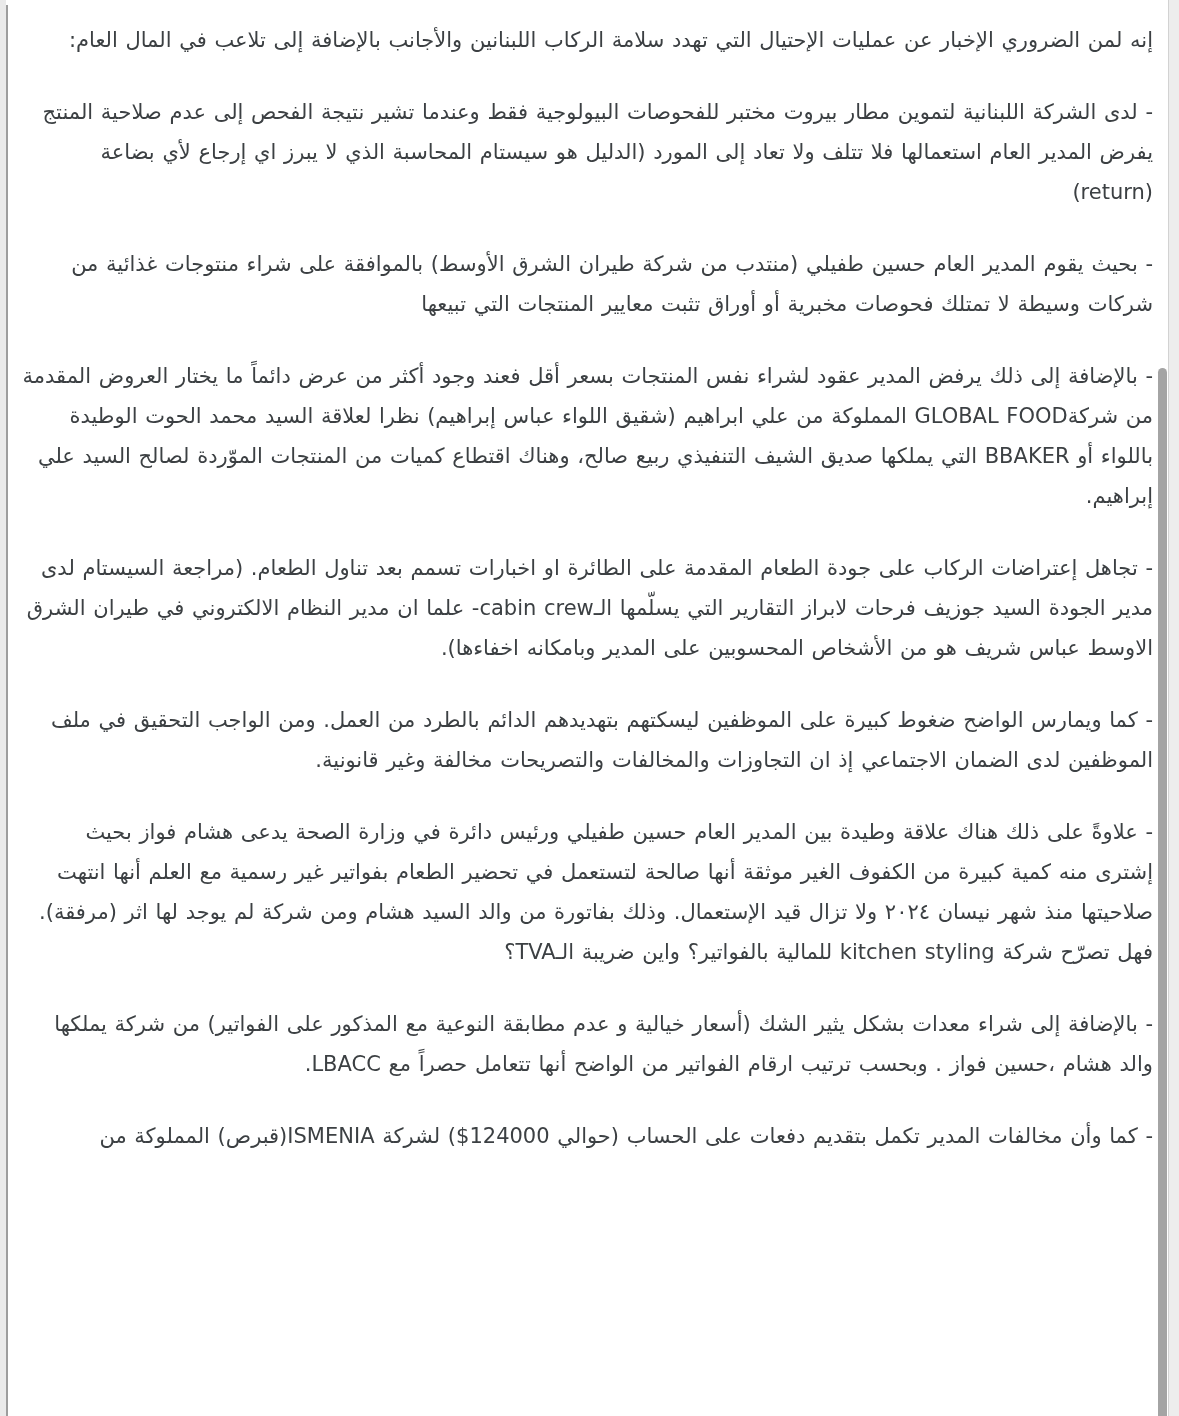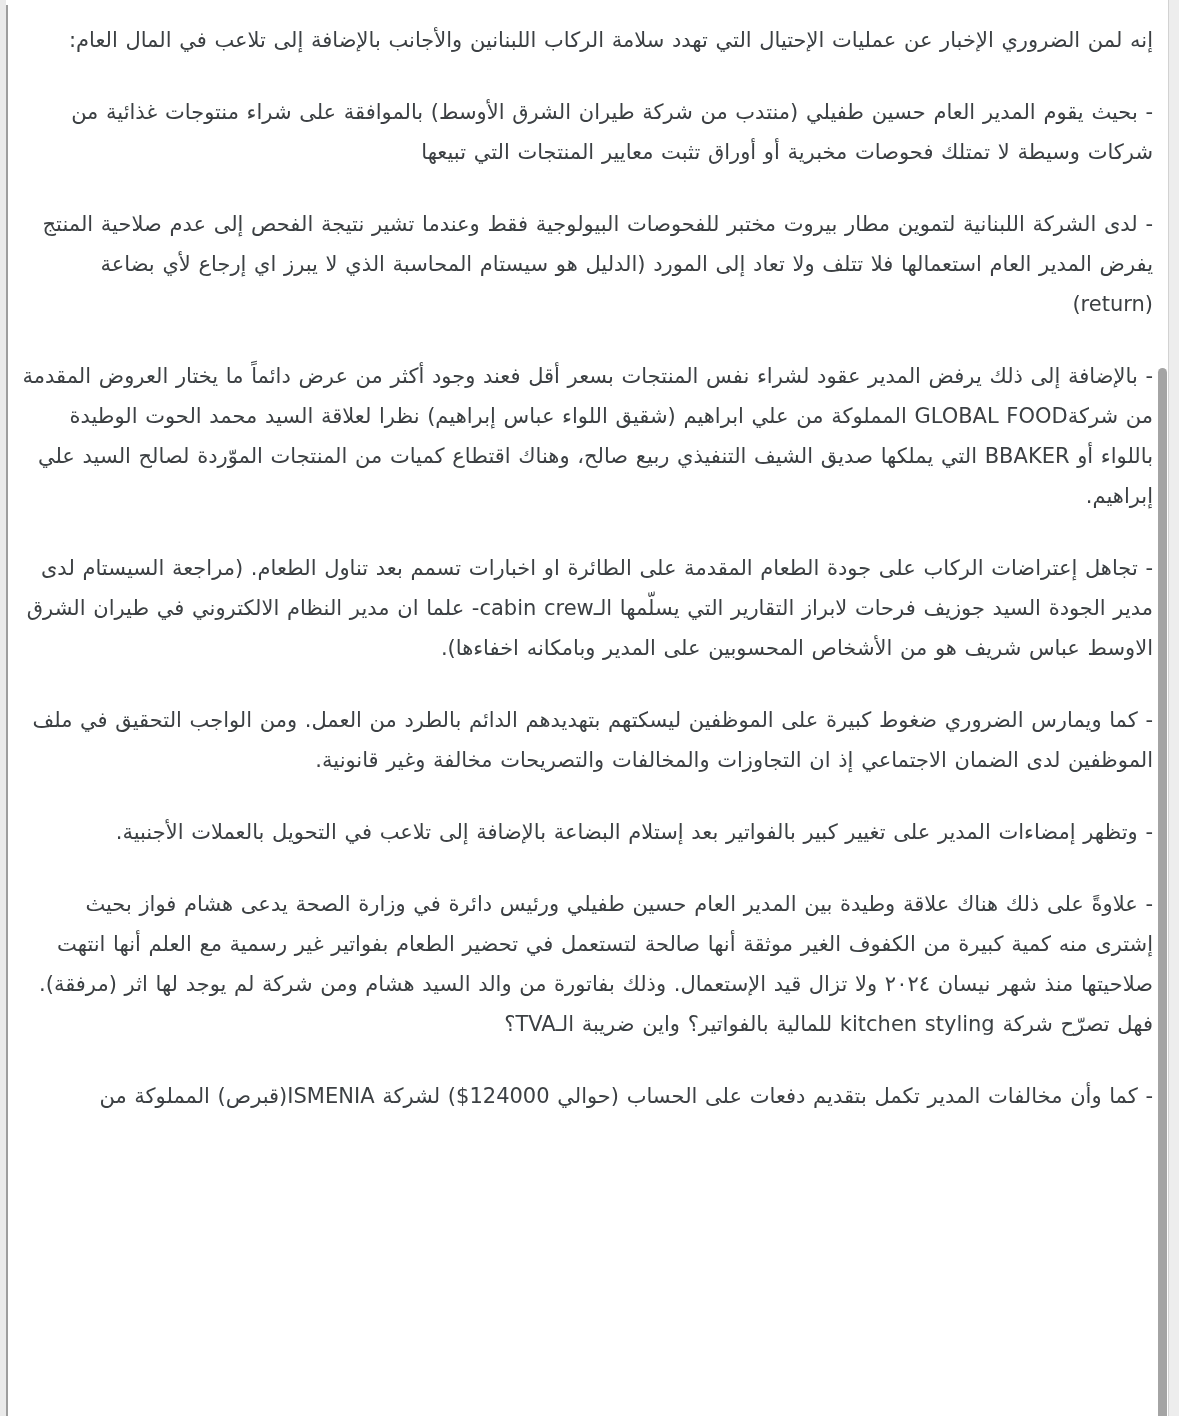--- a/index.html
+++ b/index.html
@@ -63,24 +63,24 @@
   }
 </style>
 </head>
 <body>
 
 <div class="left-gutter"></div>
 <div class="left-edge-line"></div>
 
 <div class="doc" dir="rtl">
   <p>إنه لمن الضروري الإخبار عن عمليات الإحتيال التي تهدد سلامة الركاب اللبنانين والأجانب بالإضافة إلى تلاعب في المال العام:</p>
+  <p>- لدى الشركة اللبنانية لتموين مطار بيروت مختبر للفحوصات البيولوجية فقط وعندما تشير نتيجة الفحص إلى عدم صلاحية المنتج يفرض المدير العام استعمالها فلا تتلف ولا تعاد إلى المورد (الدليل هو سيستام المحاسبة الذي لا يبرز اي إرجاع لأي بضاعة (return)</p>
   <p>- بحيث يقوم المدير العام حسين طفيلي (منتدب من شركة طيران الشرق الأوسط) بالموافقة على شراء منتوجات غذائية من شركات وسيطة لا تمتلك فحوصات مخبرية أو أوراق تثبت معايير المنتجات التي تبيعها</p>
-  <p>- لدى الشركة اللبنانية لتموين مطار بيروت مختبر للفحوصات البيولوجية فقط وعندما تشير نتيجة الفحص إلى عدم صلاحية المنتج يفرض المدير العام استعمالها فلا تتلف ولا تعاد إلى المورد (الدليل هو سيستام المحاسبة الذي لا يبرز اي إرجاع لأي بضاعة (return)</p>
   <p>- بالإضافة إلى ذلك يرفض المدير عقود لشراء نفس المنتجات بسعر أقل فعند وجود أكثر من عرض دائماً ما يختار العروض المقدمة من شركةGLOBAL FOOD  المملوكة من علي ابراهيم (شقيق اللواء عباس إبراهيم) نظرا لعلاقة السيد محمد الحوت الوطيدة باللواء  أو  BBAKER  التي يملكها صديق الشيف التنفيذي ربيع صالح، وهناك اقتطاع كميات من المنتجات الموّردة لصالح السيد علي إبراهيم.</p>
   <p>- تجاهل إعتراضات الركاب على جودة الطعام المقدمة على الطائرة او اخبارات تسمم بعد تناول الطعام. (مراجعة السيستام لدى مدير الجودة السيد جوزيف فرحات لابراز التقارير التي يسلّمها الـcabin crew- علما ان مدير النظام الالكتروني في طيران الشرق الاوسط عباس شريف  هو من الأشخاص المحسوبين على المدير وبامكانه اخفاءها).</p>
-  <p>- كما ويمارس الضروري ضغوط كبيرة على الموظفين ليسكتهم بتهديدهم الدائم بالطرد من العمل. ومن الواجب التحقيق في ملف الموظفين لدى الضمان الاجتماعي إذ ان التجاوزات والمخالفات والتصريحات مخالفة وغير قانونية.</p>
-  <p>- وتظهر إمضاءات المدير على تغيير كبير بالفواتير بعد إستلام البضاعة بالإضافة إلى تلاعب في التحويل بالعملات الأجنبية.</p>
+  <p>- كما ويمارس الواضح ضغوط كبيرة على الموظفين ليسكتهم بتهديدهم الدائم بالطرد من العمل. ومن الواجب التحقيق في ملف الموظفين لدى الضمان الاجتماعي إذ ان التجاوزات والمخالفات والتصريحات مخالفة وغير قانونية.</p>
   <p>- علاوةً على ذلك هناك علاقة وطيدة بين المدير العام حسين طفيلي ورئيس دائرة في وزارة الصحة يدعى هشام فواز بحيث إشترى منه كمية كبيرة من الكفوف الغير موثقة أنها صالحة لتستعمل في تحضير الطعام بفواتير غير رسمية مع العلم أنها انتهت صلاحيتها منذ شهر نيسان ٢٠٢٤ ولا تزال قيد الإستعمال. وذلك بفاتورة من والد السيد هشام ومن شركة لم يوجد لها اثر (مرفقة). فهل تصرّح شركة kitchen styling للمالية بالفواتير؟ واين ضريبة الـTVA؟</p>
+  <p>- بالإضافة إلى شراء معدات بشكل يثير الشك (أسعار خيالية و عدم مطابقة النوعية مع المذكور على الفواتير) من شركة يملكها والد هشام ،حسين فواز . وبحسب ترتيب ارقام الفواتير من الواضح أنها تتعامل حصراً مع LBACC.</p>
   <p>- كما وأن مخالفات المدير تكمل بتقديم دفعات على الحساب (حوالي 124000$) لشركة ISMENIA(قبرص) المملوكة من</p>
 </div>
 
 <div class="right-gutter"></div>
 <div class="scroll-thumb"></div>
 
 </body></html>

